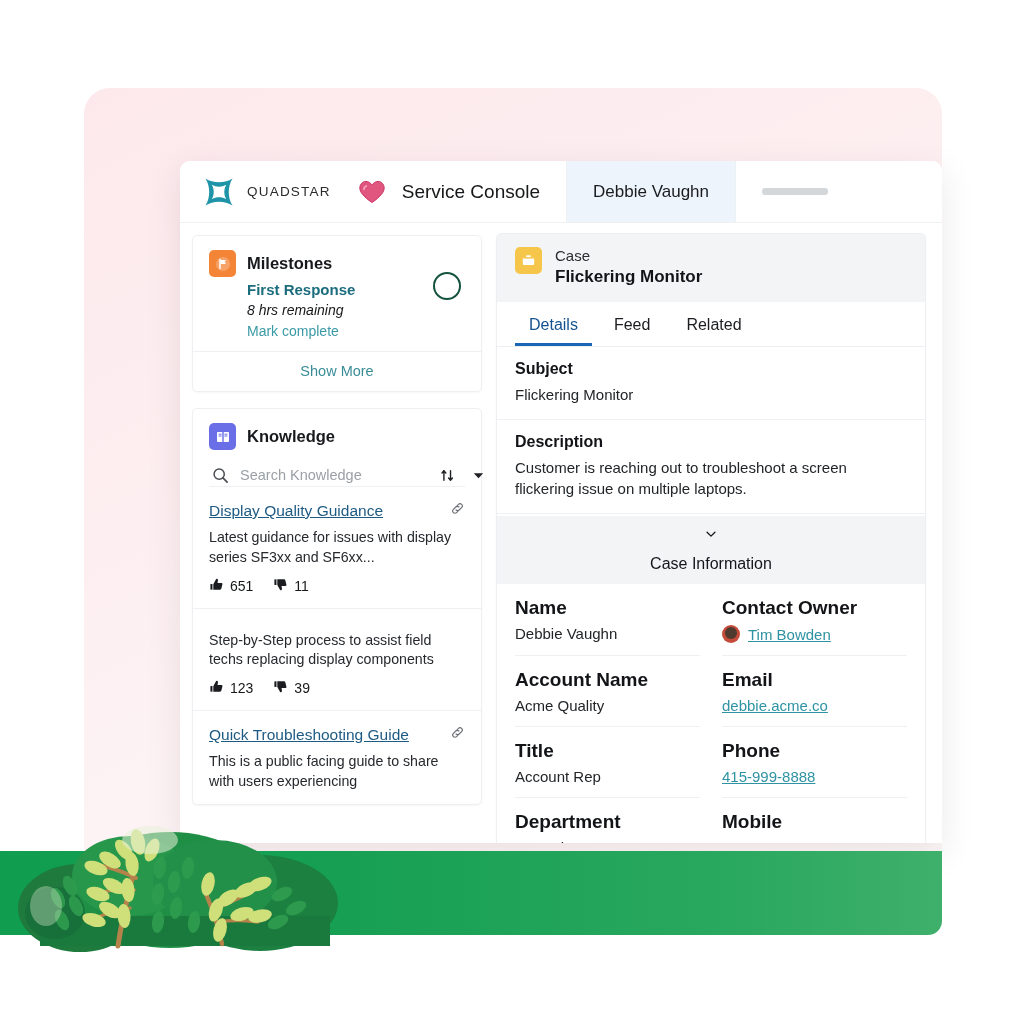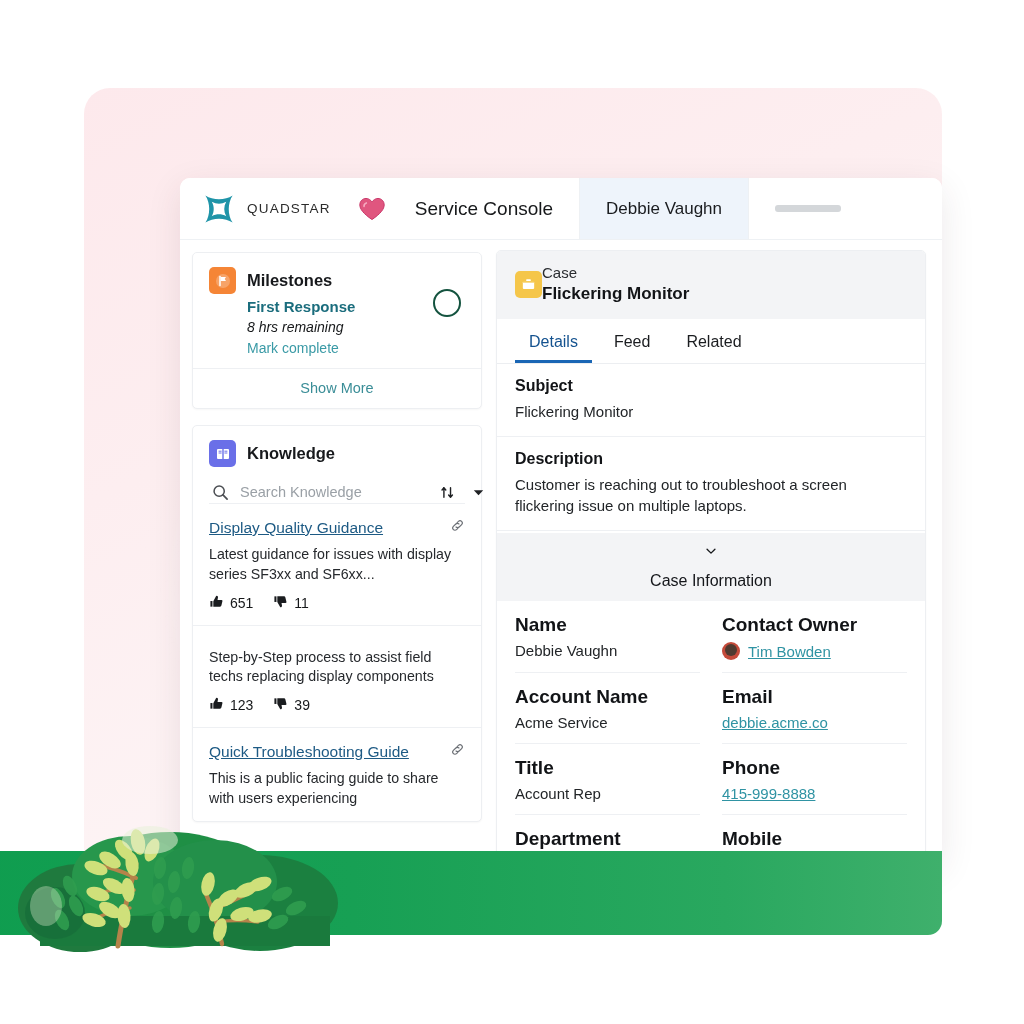--- a/index.html
+++ b/index.html
@@ -44,21 +44,21 @@
     width: 260px; height: 420px;
     border-radius: 50%;
     background: radial-gradient(circle at 55% 45%, rgba(255,255,255,.75), rgba(255,255,255,0) 72%);
     filter: blur(18px);
   }
 
   
   .console {
     position: absolute;
     left: 180px;
-    top: 178px;
+    top: 161px;
     width: 762px;
     height: 682px;
     background: #ffffff;
     border-radius: 10px 10px 0 0;
     overflow: hidden;
     box-shadow: 0 10px 34px rgba(70,40,50,.10);
   }
 
   
   .topbar {
@@ -77,21 +77,21 @@
   .brand-logo { width: 34px; height: 34px; display: block; }
   .brand-name {
     font-size: 13.5px;
     letter-spacing: .09em;
     color: #2b2b2b;
     font-weight: 400;
   }
   .app-tab {
     display: flex;
     align-items: center;
-    gap: 30px;
+    gap: 17px;
     padding: 0 26px 0 8px;
   }
   .heart-icon { width: 26px; height: 24px; display: block; }
   .app-tab-label {
     font-size: 19px;
     color: #16181a;
     font-weight: 400;
   }
   .ws-tabs { display: flex; align-items: stretch; flex: 1; }
   .ws-tab {
@@ -236,21 +236,21 @@
   }
   .record {
     background: #fff;
     border: 1px solid #edeff2;
     border-radius: 5px;
     box-shadow: 0 1px 2px rgba(0,0,0,.035);
     overflow: hidden;
   }
   .rec-head {
     background: #f3f4f6;
-    display: flex; align-items: center; 
+    display: flex; gap: 13px;
     padding: 13px 18px 14px 18px;
   }
   .badge-case { background: #f5c64a; }
   .rec-type { font-size: 15px; color: #2a2d31; line-height: 1.15; }
   .rec-name { font-size: 17px; font-weight: 700; color: #121417; line-height: 1.25; margin-top: 2px; }
 
   .rec-tabs {
     display: flex;
     gap: 8px;
     padding: 0 18px;
@@ -562,21 +562,21 @@
                 <div class="cell-owner">
                   <span class="avatar"></span>
                   <a class="cell-link">Tim Bowden</a>
                 </div>
               </div>
             </div>
 
             <div class="grid-row">
               <div class="grid-cell">
                 <div class="cell-label">Account Name</div>
-                <div class="cell-value">Acme Service</div>
+                <div class="cell-value">Acme Quality</div>
               </div>
               <div class="grid-cell">
                 <div class="cell-label">Email</div>
                 <div class="cell-value"><a class="cell-link">debbie.acme.co</a></div>
               </div>
             </div>
 
             <div class="grid-row">
               <div class="grid-cell">
                 <div class="cell-label">Title</div>

